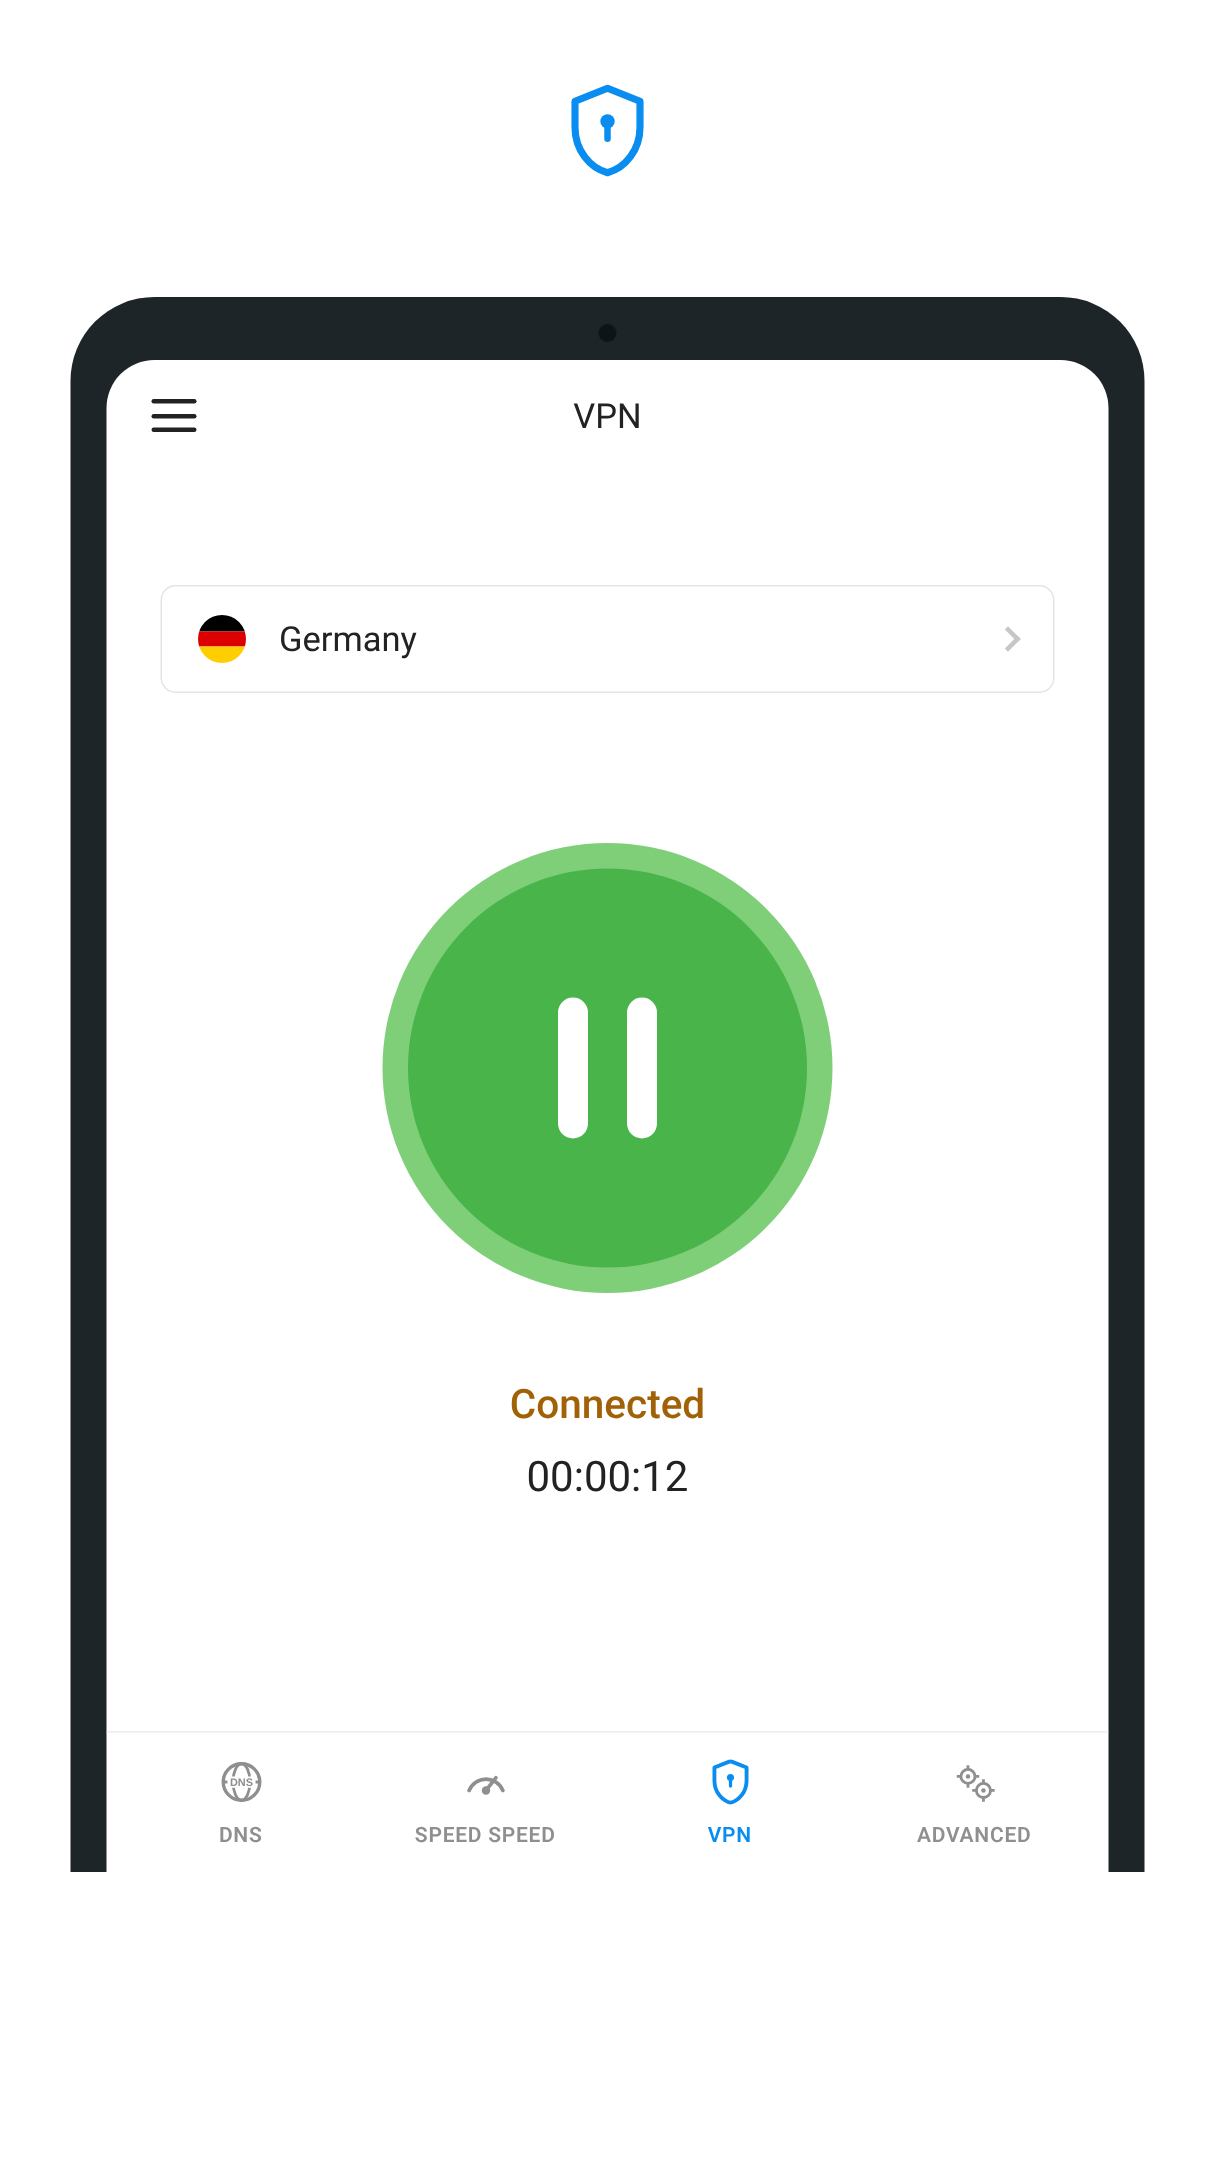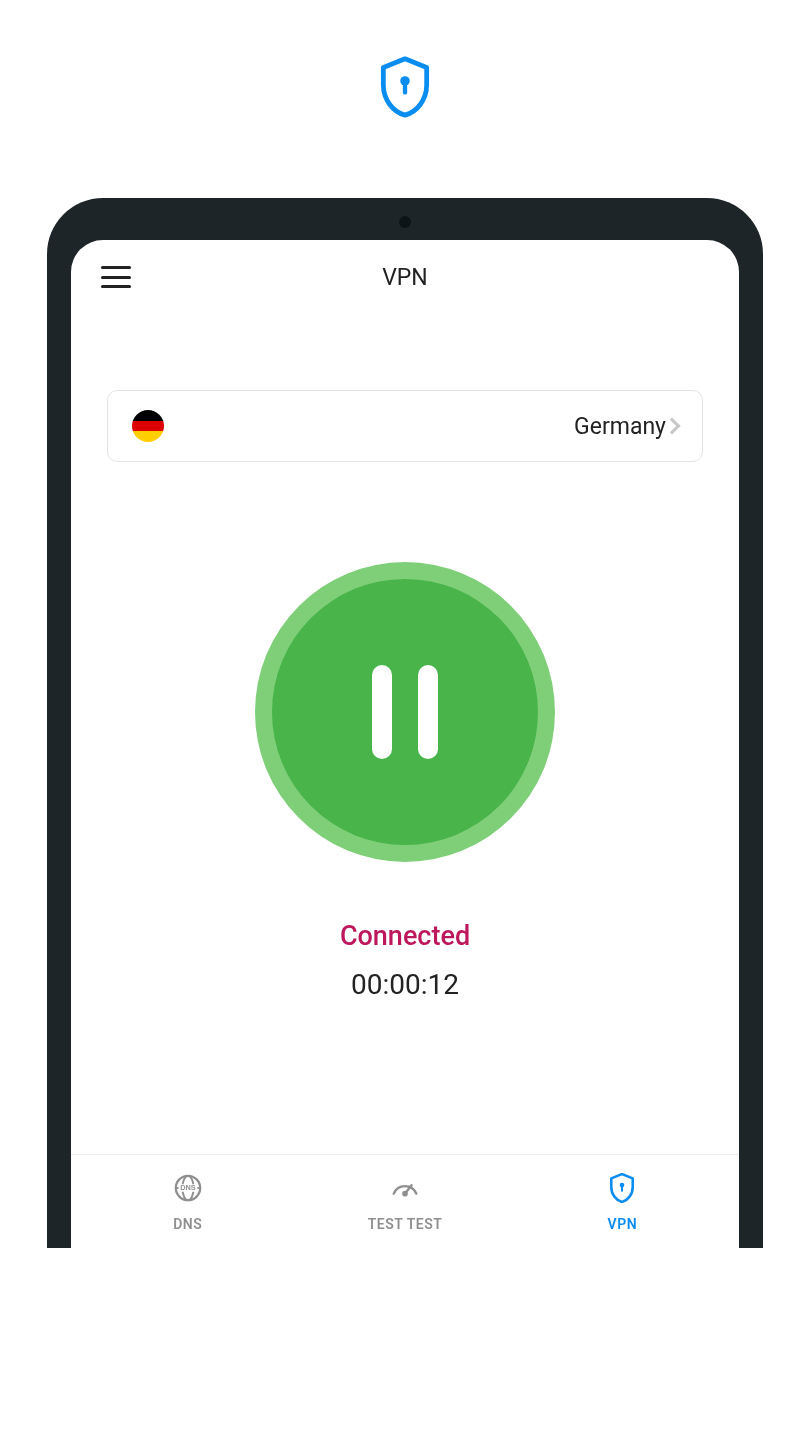--- a/index.html
+++ b/index.html
@@ -103,21 +103,20 @@
   .country-row {
     margin-top: 80px;
     width: 100%;
     height: 72px;
     border: 1px solid #e4e4e4;
     border-radius: 10px;
     display: flex;
     align-items: center;
     padding: 0 24px;
     cursor: pointer;
-    text-align: right;
   }
   .flag {
     width: 32px;
     height: 32px;
     border-radius: 50%;
     overflow: hidden;
     display: flex;
     flex-direction: column;
     flex: 0 0 32px;
   }
@@ -162,21 +161,21 @@
   .pause-bar {
     width: 20px;
     height: 94px;
     background: #fff;
     border-radius: 12px;
   }
   .status-text {
     margin-top: 58px;
     font-size: 27px;
     font-weight: 500;
-    color: #be185d;
+    color: #a16207;
   }
   .timer-text {
     margin-top: 16px;
     font-size: 28px;
     color: #222;
   }
   .navbar {
     margin-top: auto;
     height: 94px;
     border-top: 1px solid #ececec;
@@ -275,33 +274,54 @@
         </div>
 
         <div class="nav-item">
           <div class="nav-icon">
             <svg viewBox="0 0 32 32" width="30" height="30">
               <path d="M4 22 A13 13 0 0 1 28 22" fill="none" stroke="#8f8f8f" stroke-width="2.6" stroke-linecap="round"></path>
               <circle cx="16" cy="22" r="3" fill="#8f8f8f"></circle>
               <line x1="16" y1="22" x2="23" y2="13" stroke="#8f8f8f" stroke-width="2.6" stroke-linecap="round"></line>
             </svg>
           </div>
-          <div class="nav-label">TEST TEST</div>
+          <div class="nav-label">SPEED SPEED</div>
         </div>
 
         <div class="nav-item active">
           <div class="nav-icon">
             <svg viewBox="0 0 24 28" width="26" height="30">
               <path d="M12 1 L22 5 V13 C22 20 17.5 25.5 12 27 C6.5 25.5 2 20 2 13 V5 Z" fill="none" stroke="#0a8df0" stroke-width="2.4" stroke-linejoin="round"></path>
               <circle cx="12" cy="11.2" r="2.2" fill="#0a8df0"></circle>
               <rect x="11" y="12.5" width="2" height="5" rx="1" fill="#0a8df0"></rect>
             </svg>
           </div>
           <div class="nav-label">VPN</div>
         </div>
 
+        <div class="nav-item">
+          <div class="nav-icon">
+            <svg viewBox="0 0 32 32" width="30" height="30">
+              <g fill="none" stroke="#8f8f8f" stroke-width="2">
+                <circle cx="11" cy="12" r="5"></circle>
+                <circle cx="11" cy="12" r="1.6" fill="#8f8f8f" stroke="none"></circle>
+                <line x1="11" y1="4" x2="11" y2="7"></line>
+                <line x1="11" y1="17" x2="11" y2="20"></line>
+                <line x1="3" y1="12" x2="6" y2="12"></line>
+                <line x1="16" y1="12" x2="19" y2="12"></line>
+                <circle cx="22" cy="22" r="5"></circle>
+                <circle cx="22" cy="22" r="1.6" fill="#8f8f8f" stroke="none"></circle>
+                <line x1="22" y1="14" x2="22" y2="17"></line>
+                <line x1="22" y1="27" x2="22" y2="30"></line>
+                <line x1="14" y1="22" x2="17" y2="22"></line>
+                <line x1="27" y1="22" x2="30" y2="22"></line>
+              </g>
+            </svg>
+          </div>
+          <div class="nav-label">ADVANCED</div>
+        </div>
 
       </div>
 
     </div>
   </div>
 
 </div>
 
 </body></html>

